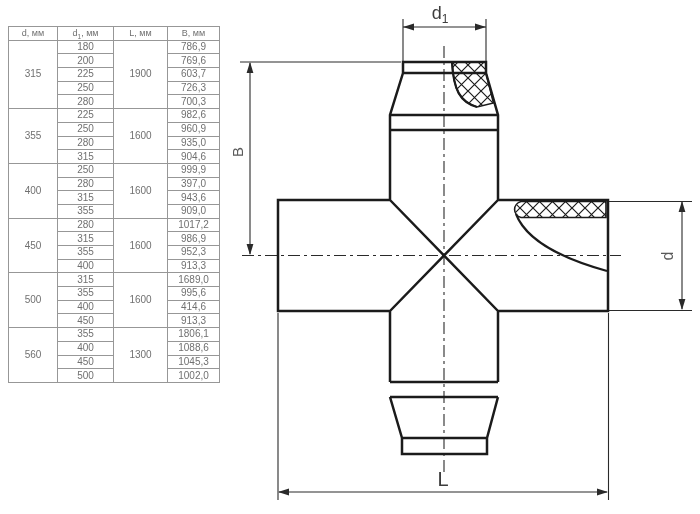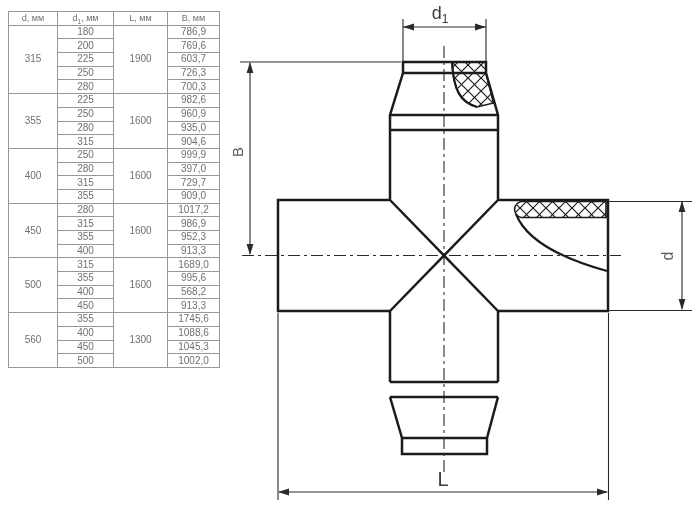--- a/index.html
+++ b/index.html
@@ -3,21 +3,21 @@
 <meta charset="utf-8">
 <style>
   :root{
     --line:#1b1b1b; --dim:#2a2a2a; --tborder:#979797; --ttext:#707070;
     --label:#3d3d3d; --label-light:#5a5a5a; --bg:#ffffff;
   }
   html,body{margin:0;padding:0;}
   body{width:700px;height:514px;background:var(--bg);font-family:"Liberation Sans",sans-serif;overflow:hidden;}
   .stage{position:relative;width:700px;height:514px;background:var(--bg);}
   .dim-table{
-    position:absolute;left:8px;top:11px;width:211px;
+    position:absolute;left:8px;top:26px;width:211px;
     border-collapse:collapse;table-layout:fixed;
     font-family:"Liberation Sans",sans-serif;
     color:var(--ttext);
   }
   .dim-table th,.dim-table td{
     border:1px solid var(--tborder);
     text-align:center;vertical-align:middle;
     padding:0 1px;height:12.7px;line-height:1;
     font-weight:normal;white-space:nowrap;
   }
@@ -98,21 +98,21 @@
           <td>250</td>
           <td rowspan="4">1600</td>
           <td>999,9</td>
         </tr>
         <tr>
           <td>280</td>
           <td>397,0</td>
         </tr>
         <tr>
           <td>315</td>
-          <td>729,7</td>
+          <td>943,6</td>
         </tr>
         <tr>
           <td>355</td>
           <td>909,0</td>
         </tr>
         <tr>
           <td rowspan="4">450</td>
           <td>280</td>
           <td rowspan="4">1600</td>
           <td>1017,2</td>
@@ -134,31 +134,31 @@
           <td>315</td>
           <td rowspan="4">1600</td>
           <td>1689,0</td>
         </tr>
         <tr>
           <td>355</td>
           <td>995,6</td>
         </tr>
         <tr>
           <td>400</td>
-          <td>568,2</td>
+          <td>414,6</td>
         </tr>
         <tr>
           <td>450</td>
           <td>913,3</td>
         </tr>
         <tr>
           <td rowspan="4">560</td>
           <td>355</td>
           <td rowspan="4">1300</td>
-          <td>1745,6</td>
+          <td>1806,1</td>
         </tr>
         <tr>
           <td>400</td>
           <td>1088,6</td>
         </tr>
         <tr>
           <td>450</td>
           <td>1045,3</td>
         </tr>
         <tr>

